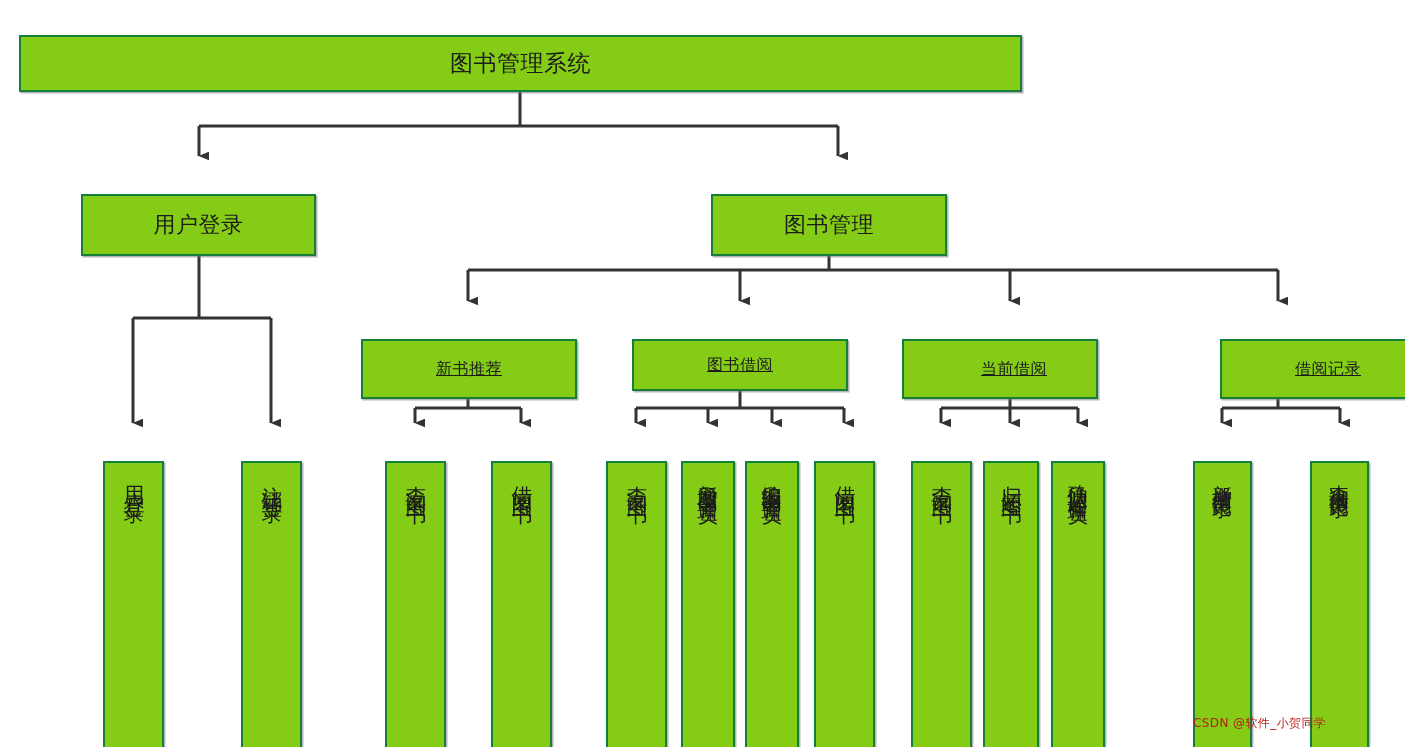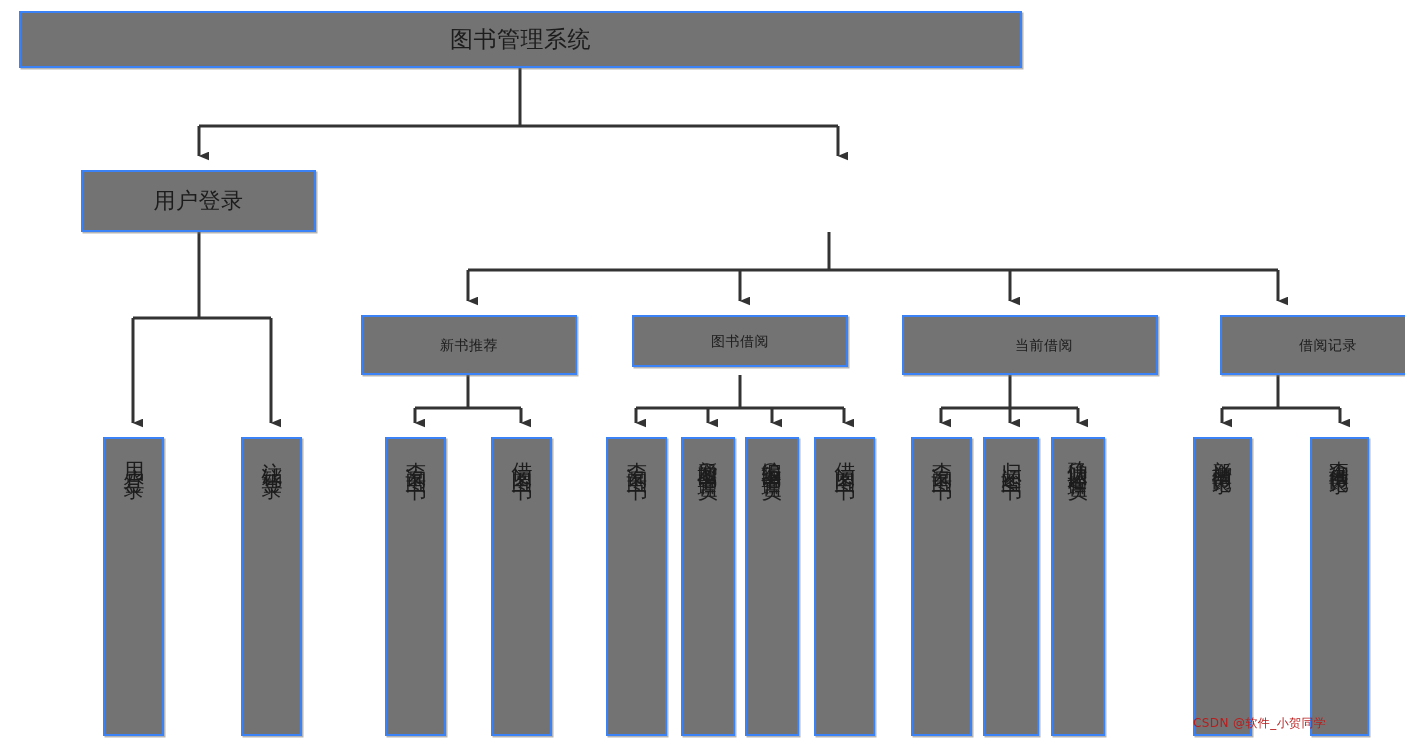--- a/index.html
+++ b/index.html
@@ -12,40 +12,41 @@
   }
   #canvas{position:relative;width:1405px;height:747px;}
 
   
   #wires{position:absolute;left:0;top:0;width:1405px;height:747px;}
 
   
   .node{
     position:absolute;
     box-sizing:border-box;
-    background:#737373;
-    border:2px solid #3b82f6;
+    background:#84cc16;
+    border:2px solid #15803d;
     box-shadow:1.5px 1.5px 0 rgba(120,120,120,.55);
     display:flex;
     align-items:center;
     justify-content:center;
     color:#1c1c1c;
     z-index:2;
+    margin-top:24px;
   }
   .node .label{
     display:block;
     letter-spacing:.5px;
     line-height:1.18;
     white-space:nowrap;
   }
 
   
   .lvl-root{font-size:23px;}
   .lvl-2{font-size:22px;}
-  .lvl-3{font-size:14px;}
+  .lvl-3{font-size:16px;text-decoration:underline;}
 
   
   .leaf{
     align-items:flex-start;
     justify-content:center;
     padding-top:6px;
   }
   .leaf .label{
     writing-mode:vertical-rl;
     text-orientation:upright;
@@ -126,30 +127,33 @@
   </svg>
 
   <div class="node lvl-root" style="left:19px;top:11px;width:1003px;height:57px;">
     <span class="label">图书管理系统</span>
   </div>
 
   <div class="node lvl-2" style="left:81px;top:170px;width:235px;height:62px;">
     <span class="label">用户登录</span>
   </div>
 
+  <div class="node lvl-2" style="left:711px;top:170px;width:236px;height:62px;">
+    <span class="label">图书管理</span>
+  </div>
 
   <div class="node lvl-3" style="left:361px;top:315px;width:216px;height:60px;">
     <span class="label">新书推荐</span>
   </div>
 
   <div class="node lvl-3" style="left:632px;top:315px;width:216px;height:52px;">
     <span class="label">图书借阅</span>
   </div>
 
-  <div class="node lvl-3" style="left:902px;top:315px;width:256px;height:60px;padding-left:28px;">
+  <div class="node lvl-3" style="left:902px;top:315px;width:196px;height:60px;padding-left:28px;">
     <span class="label">当前借阅</span>
   </div>
 
   <div class="node lvl-3" style="left:1220px;top:315px;width:216px;height:60px;">
     <span class="label">借阅记录</span>
   </div>
 
   <div class="node leaf" style="left:103px;top:437px;width:61px;height:299px;">
     <span class="label">用户登录</span>
   </div>

